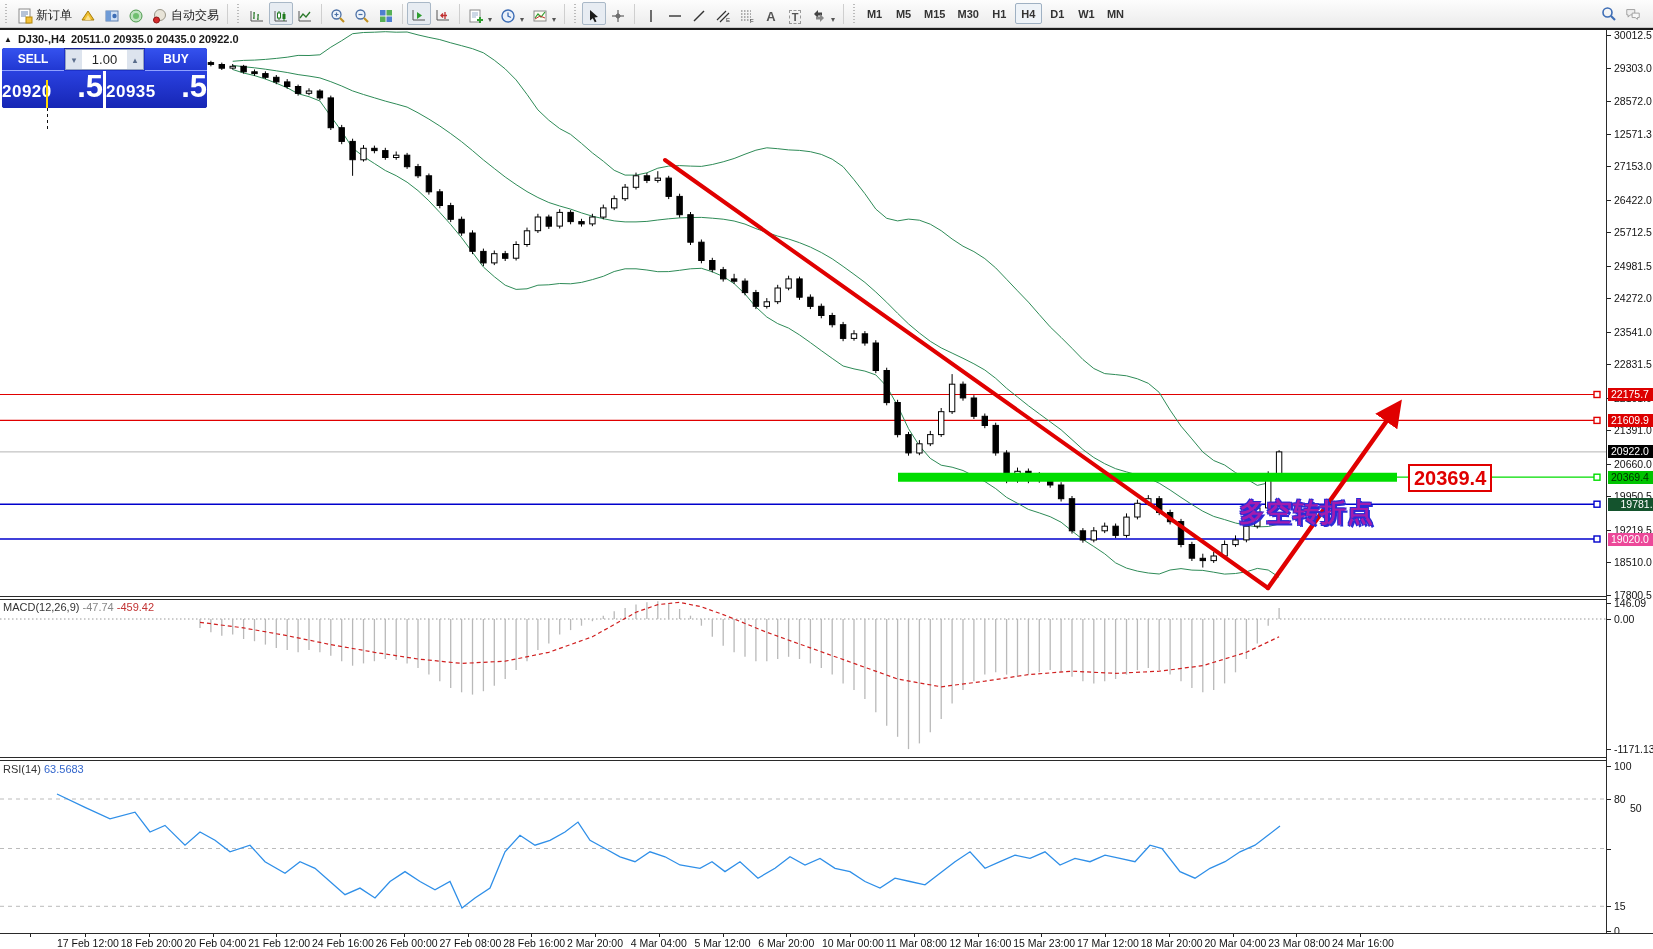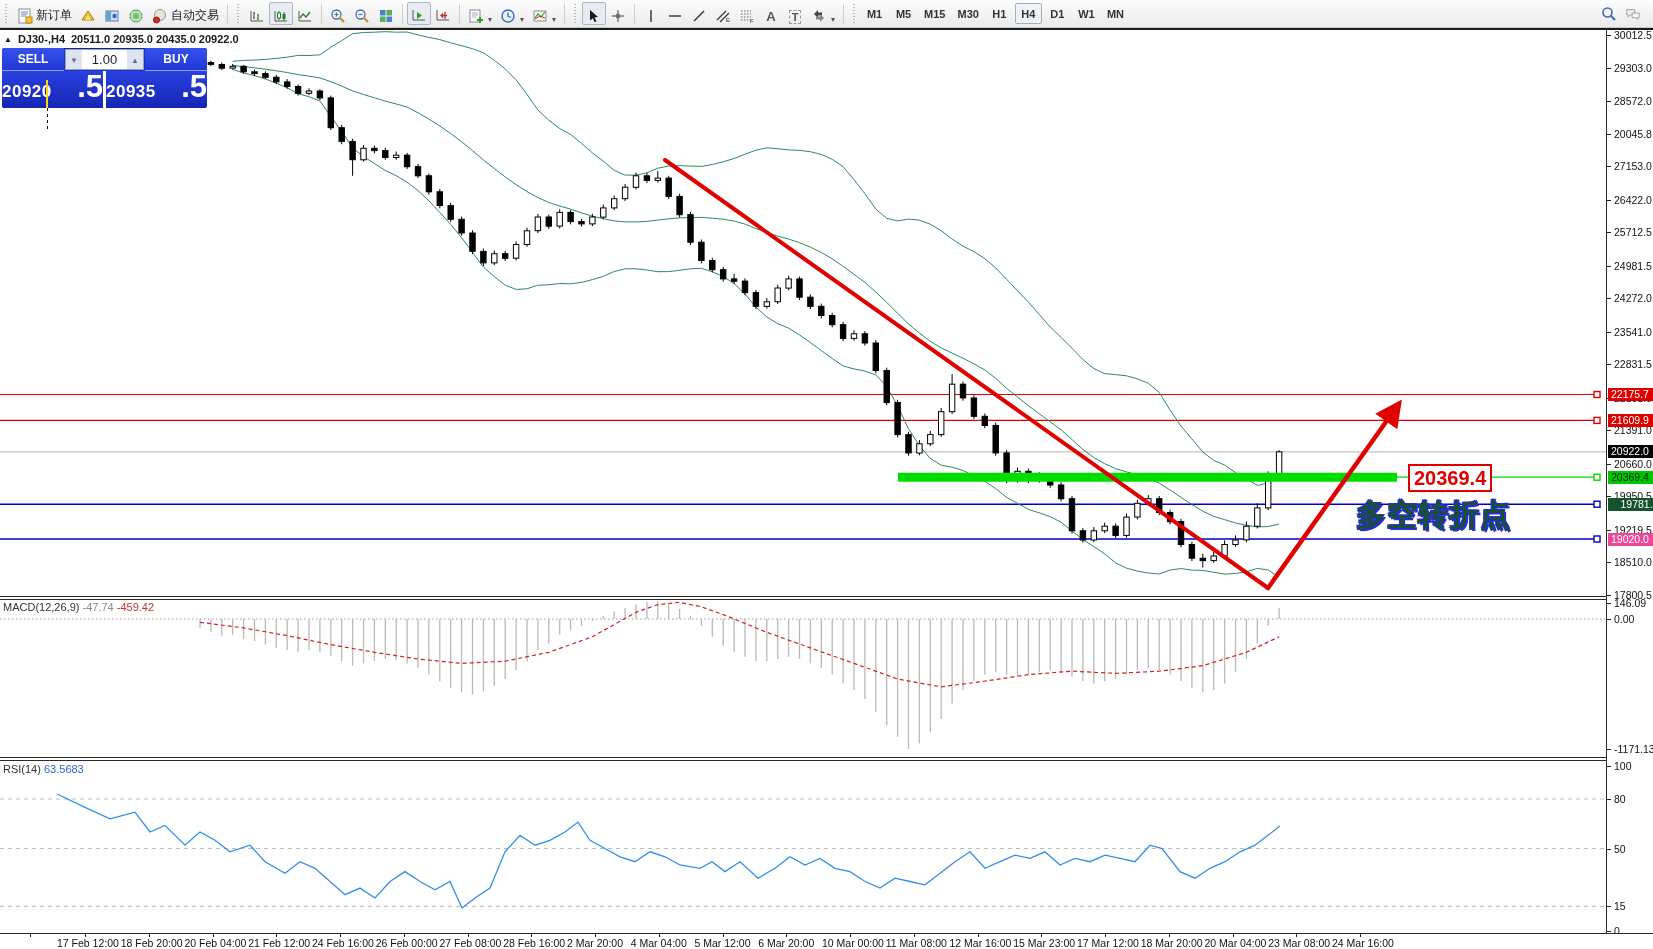--- a/index.html
+++ b/index.html
@@ -63,22 +63,22 @@
   .tp-price .small { font-size:17px; font-weight:bold; letter-spacing:0.5px; }
   .tp-price .big { font-size:31px; font-weight:bold; line-height:30px; }
   .tp-gap { width:3px; background:#ffffff; }
   #caret-line { position:absolute; left:46px; top:50px; width:2px; height:28px; background:#ffd800; }
   #caret-dash { position:absolute; left:46.5px; top:78px; width:1px; height:21px;
     background-image:repeating-linear-gradient(#111 0 3px, transparent 3px 6px); }
   
   .ind-label { position:absolute; left:3px; font-size:11px; color:#333; white-space:nowrap; }
   .ind-label .v1 { color:#888;text-align:center; } .ind-label .v2 { color:#c23333; } .ind-label .vb { color:#3366cc; }
   
-  #turning-point { position:absolute; left:1356px; top:465px; font-size:30px; font-weight:bold;
-    color:#14532d; letter-spacing:1px; white-space:nowrap;
+  #turning-point { position:absolute; left:1239px; top:465px; font-size:26px; font-weight:bold;
+    color:#a21caf; letter-spacing:1px; white-space:nowrap;
     text-shadow:2px 2px 0 #2b2bd6, -1px -1px 0 #2b2bd6, 1px -1px 0 #2b2bd6, -1px 1px 0 #2b2bd6; }
   #level-box { position:absolute; left:1408px; top:434px; border:2px solid #e00000; background:#fff;
     color:#e00000; font-size:20px; font-weight:bold; padding:0 4px; line-height:24px; }
 </style>
 </head>
 <body>
 
 <div class="toolbar">
   <div class="grip"></div>
   <div class="tbtn">
@@ -632,21 +632,21 @@
     </svg>
 
   <div id="price-axis">
       <div class="axtick" style="top: 5px;"></div>
       <div class="axlbl" style="top: -1px;">30012.5</div>
       <div class="axtick" style="top: 38px;"></div>
       <div class="axlbl" style="top: 32px;">29303.0</div>
       <div class="axtick" style="top: 71px;"></div>
       <div class="axlbl" style="top: 65px;">28572.0</div>
       <div class="axtick" style="top: 104px;"></div>
-      <div class="axlbl" style="top: 98px;">20045.8</div>
+      <div class="axlbl" style="top: 98px;">12571.3</div>
       <div class="axtick" style="top: 136px;"></div>
       <div class="axlbl" style="top: 130px;">27153.0</div>
       <div class="axtick" style="top: 170px;"></div>
       <div class="axlbl" style="top: 164px;">26422.0</div>
       <div class="axtick" style="top: 202px;"></div>
       <div class="axlbl" style="top: 196px;">25712.5</div>
       <div class="axtick" style="top: 236px;"></div>
       <div class="axlbl" style="top: 230px;">24981.5</div>
       <div class="axtick" style="top: 268px;"></div>
       <div class="axlbl" style="top: 262px;">24272.0</div>
@@ -672,21 +672,21 @@
       <div class="axlbl" style="top: 567px;">146.09</div>
       <div class="axtick" style="top: 589px;"></div>
       <div class="axlbl" style="top: 583px;">0.00</div>
       <div class="axtick" style="top: 719px;"></div>
       <div class="axlbl" style="top: 713px;">-1171.13</div>
       <div class="axtick" style="top: 736px;"></div>
       <div class="axlbl" style="top: 730px;">100</div>
       <div class="axtick" style="top: 769px;"></div>
       <div class="axlbl" style="top: 763px;">80</div>
       <div class="axtick" style="top: 819px;"></div>
-      <div class="axlbl" style="top: 813px;">50</div>
+      <div class="axlbl" style="top: 772px; margin-left: 16px;">50</div>
       <div class="axtick" style="top: 876px;"></div>
       <div class="axlbl" style="top: 870px;">15</div>
       <div class="axtick" style="top: 901px;"></div>
       <div class="axlbl" style="top: 895px;">0</div>
       <div class="badge" style="top: 358px; background: rgb(221, 0, 0); color: rgb(255, 255, 255);">22175.7</div>
       <div class="badge" style="top: 384px; background: rgb(221, 0, 0); color: rgb(255, 255, 255);">21609.9</div>
       <div class="badge" style="top: 415px; background: rgb(0, 0, 0); color: rgb(255, 255, 255);">20922.0</div>
       <div class="badge" style="top: 441px; background: rgb(0, 196, 0); color: rgb(0, 43, 0);">20369.4</div>
       <div class="badge" style="top: 468px; background: #14532d; color: rgb(255, 255, 255); text-align: center;">19781.7</div>
       <div class="badge" style="top: 503px; background: #ec4899; color: rgb(255, 255, 255);">19020.0</div>

